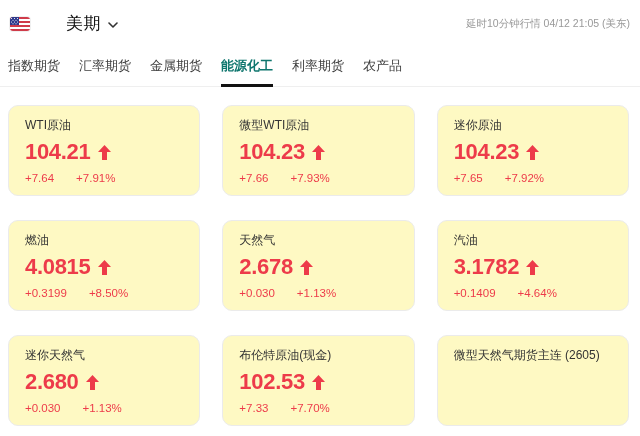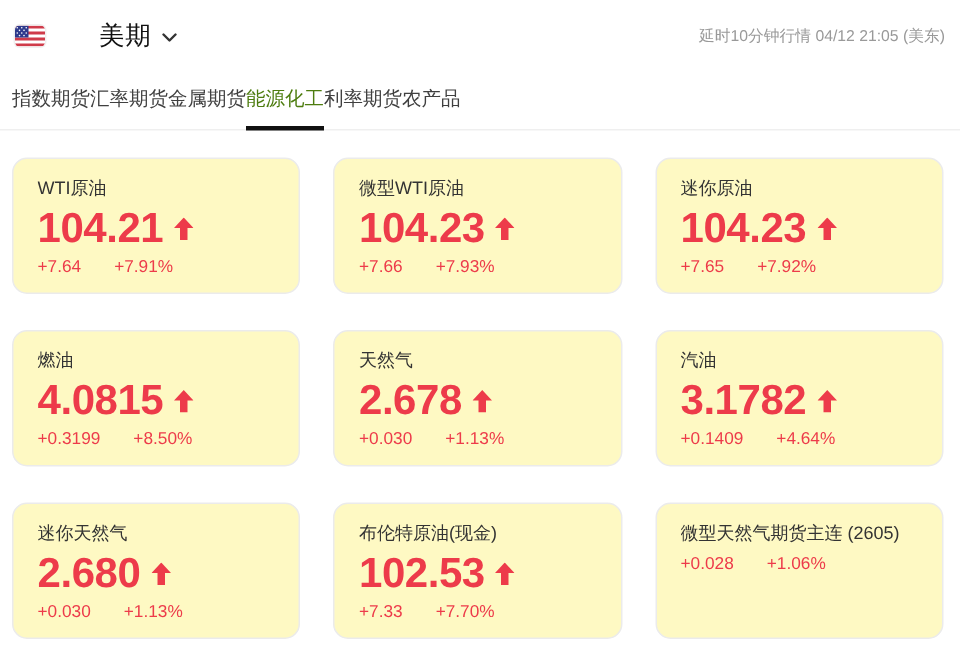--- a/index.html
+++ b/index.html
@@ -19,42 +19,42 @@
     display:flex;align-items:center;justify-content:space-between;
     padding:9px 10px 0 10px;height:38px;
   }
   .header-left{display:flex;align-items:center;gap:8px;cursor:pointer;}
   .flag{display:inline-flex;border-radius:3px;overflow:hidden;box-shadow:0 0 0 1px rgba(0,0,0,.06);}
   .market-title{font-size:17px;font-weight:normal;color:#111;letter-spacing:.5px;margin-left:28px;}
   .chev{display:inline-flex;margin-left:-1px;margin-top:2px;}
   .delay-note{font-size:10.5px;color:#999;}
   
   .tabs{
-    display:flex;margin-top:13px;padding:0 8px;
+    display:flex;gap:19px;margin-top:13px;padding:0 8px;
     border-bottom:1px solid #efefef;
   }
   .tab{
     font-size:13px;color:#404040;padding:7px 0 11px 0;cursor:pointer;
     border-bottom:3px solid transparent;margin-bottom:-1px;line-height:15px;
   }
-  .tab.active{color:#4d7c0f;font-weight:normal;border-bottom-color:#111;}
+  .tab.active{color:#0f766e;font-weight:bold;border-bottom-color:#111;}
   
   .grid{
     display:grid;grid-template-columns:repeat(3,1fr);
     column-gap:22px;row-gap:24px;
     margin-top:18px;padding:0 11px 0 8px;
   }
   .card{
     height:91px;border:1px solid var(--card-border);border-radius:10px;
     padding:12px 16px;background:#fef9c3;cursor:pointer;
   }
   .card-title{font-size:12px;color:#333;line-height:14px;white-space:nowrap;overflow:hidden;}
   .price-row{display:flex;align-items:center;margin-top:8px;height:24px;}
   .price{
-    font-size:28px;font-weight:bold;color:var(--up);
+    font-size:22px;font-weight:bold;color:var(--up);
     letter-spacing:-.3px;line-height:24px;
   }
   .arrow{display:inline-flex;margin-left:7px;color:var(--up);}
   .change-row{display:flex;gap:22px;margin-top:8px;font-size:11.5px;color:var(--up);line-height:13px;}
 </style>
 </head>
 <body>
 
 <div class="app">
 
@@ -228,20 +228,16 @@
           </span>
       </div>
       <div class="change-row">
         <span>+7.33</span>
         <span>+7.70%</span>
       </div>
     </div>
 
     <div class="card">
       <div class="card-title">微型天然气期货主连 (2605)</div>
-      <div class="change-row">
-        <span>+0.028</span>
-        <span>+1.06%</span>
-      </div>
     </div>
 
   </div>
 </div>
 
 </body></html>

